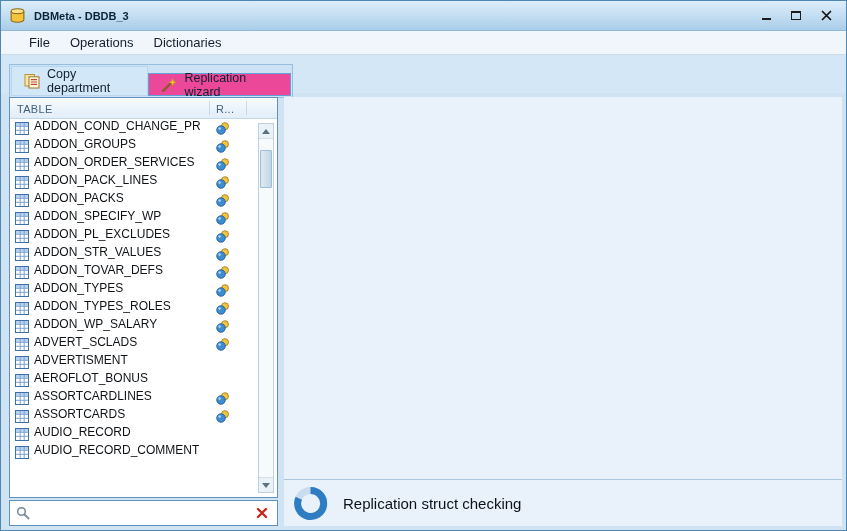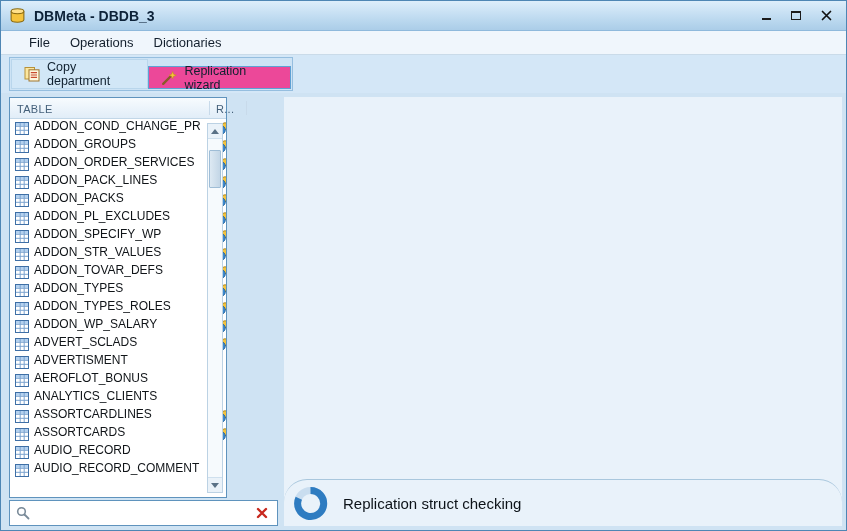--- a/index.html
+++ b/index.html
@@ -11,55 +11,55 @@
   }
 
   
   .titlebar {
     position:absolute; left:0; top:0; right:0; height:30px;
     background:linear-gradient(#ddeefb, #b9d7ee 70%, #abcde8);
     border-bottom:1px solid #8fb9dc;
     display:flex; align-items:center; padding:0 8px;
   }
   .app-icon { width:18px; height:17px; margin-right:7px; display:flex; align-items:center; }
-  .title-text { font-size:14px; font-weight:700; color:#0d2238; }
+  .title-text { font-size:11px; font-weight:700; color:#0d2238; }
   .win-controls { margin-left:auto; display:flex; align-items:center; gap:14px; padding-right:4px; }
   .win-btn { width:16px; height:16px; display:flex; align-items:center; justify-content:center; cursor:default; }
   .glyph-min { width:9px; height:2px; background:#1c1c1c; margin-top:6px; }
   .glyph-max { width:10px; height:9px; border:1px solid #1c1c1c; border-top:2px solid #1c1c1c; }
 
   
   .menubar {
     position:absolute; left:0; top:30px; right:0; height:24px;
     background:#f0f6fc; border-bottom:1px solid #cadbe9;
     display:flex; align-items:stretch; padding-left:18px;
   }
   .menu-item {
     display:flex; align-items:center; padding:0 10px;
     font-size:13px; color:#14202e; cursor:default;
   }
   .menu-item.accel::first-letter { text-decoration:underline; }
 
   
   .toolbar { position:absolute; left:0; top:54px; right:0; height:38px; background:#d4e7f7; }
   .toolbar-box {
-    position:absolute; left:8px; top:2px; height:34px; width:284px;
+    position:absolute; left:8px; top:9px; height:34px; width:284px;
     border:1px solid #95bedf; background:#cde3f5; display:flex; align-items:stretch; padding:1px;
   }
   .tool-btn {
     display:flex; align-items:center; gap:7px; padding:0 12px;
     font-size:12.5px; color:#10202f; border:1px solid transparent; cursor:default;
   }
   .tool-btn.first { background:#d2e7f7; border-color:#b9d6ec; }
   .tool-btn.checked { background:#ec4899; border-color:#5ea1d4;margin-top:7px; }
   .tool-icon { display:flex; align-items:center; }
 
   
   .grid {
-    position:absolute; left:8px; top:96px; width:218px; height:401px;
+    position:absolute; left:8px; top:96px; width:269px; height:401px;
     background:#ffffff; border:1px solid #5f93bd;
   }
   .grid-header {
     position:absolute; left:0; top:0; right:0; height:21px;
     background:linear-gradient(#f7fbfe, #e1edf8);
     border-bottom:1px solid #c2d7e8;
   }
   .col-h {
     position:absolute; top:0; height:21px; display:flex; align-items:center;
     font-size:11px; color:#44607a; letter-spacing:0.3px; cursor:default;
@@ -104,21 +104,21 @@
   .clear-btn { display:flex; align-items:center; justify-content:center; width:18px; height:18px; cursor:default; }
 
   
   .right-panel {
     position:absolute; left:283px; top:96px; width:558px; height:429px;
     background:#e9f2fa;
   }
   .status-strip {
     position:absolute; left:0; right:0; bottom:0; height:47px;
     border-top:1px solid #a9c7dd;
-    display:flex; align-items:center; padding-left:8px;border-radius:23px;
+    display:flex; align-items:center; padding-left:8px;
   }
   .spinner { display:flex; align-items:center; }
   .status-text { margin-left:14px; font-size:15px; color:#0c1218; }
 </style>
 </head>
 <body>
 
 <div class="window">
 
   <div class="titlebar">
@@ -284,60 +284,60 @@
   </div>
 
   <div class="row">
     <span class="tbl-icon">
       <svg width="14" height="13" viewBox="0 0 14 13">
         <rect x="0.5" y="0.5" width="13" height="12" fill="#ffffff" stroke="#3e6fa6"></rect>
         <rect x="1" y="1" width="12" height="2.8" fill="#b3d1f0"></rect>
         <path d="M1 4.3 H13 M1 8.3 H13 M5.2 1 V12 M9.2 1 V12" stroke="#7ba3cf" stroke-width="1" fill="none"></path>
       </svg>
     </span>
+    <span class="row-label">ADDON_SPECIFY_WP</span>
+    <span class="cell-rep">
+      <span style="display:flex;align-items:center;">
+        <svg width="14" height="13" viewBox="0 0 14 13">
+          <circle cx="9" cy="4.2" r="3.5" fill="#f3c33f" stroke="#9a7714" stroke-width="0.8"></circle>
+          <circle cx="5" cy="8" r="4.3" fill="#3e8bd0" stroke="#1c5a93" stroke-width="0.8"></circle>
+          <circle cx="3.6" cy="6.6" r="1.3" fill="#a8d4f2"></circle>
+        </svg>
+      </span>
+    </span>
+  </div>
+
+  <div class="row">
+    <span class="tbl-icon">
+      <svg width="14" height="13" viewBox="0 0 14 13">
+        <rect x="0.5" y="0.5" width="13" height="12" fill="#ffffff" stroke="#3e6fa6"></rect>
+        <rect x="1" y="1" width="12" height="2.8" fill="#b3d1f0"></rect>
+        <path d="M1 4.3 H13 M1 8.3 H13 M5.2 1 V12 M9.2 1 V12" stroke="#7ba3cf" stroke-width="1" fill="none"></path>
+      </svg>
+    </span>
     <span class="row-label">ADDON_PL_EXCLUDES</span>
     <span class="cell-rep">
       <span style="display:flex;align-items:center;">
         <svg width="14" height="13" viewBox="0 0 14 13">
           <circle cx="9" cy="4.2" r="3.5" fill="#f3c33f" stroke="#9a7714" stroke-width="0.8"></circle>
           <circle cx="5" cy="8" r="4.3" fill="#3e8bd0" stroke="#1c5a93" stroke-width="0.8"></circle>
           <circle cx="3.6" cy="6.6" r="1.3" fill="#a8d4f2"></circle>
         </svg>
       </span>
     </span>
   </div>
 
   <div class="row">
     <span class="tbl-icon">
       <svg width="14" height="13" viewBox="0 0 14 13">
         <rect x="0.5" y="0.5" width="13" height="12" fill="#ffffff" stroke="#3e6fa6"></rect>
         <rect x="1" y="1" width="12" height="2.8" fill="#b3d1f0"></rect>
         <path d="M1 4.3 H13 M1 8.3 H13 M5.2 1 V12 M9.2 1 V12" stroke="#7ba3cf" stroke-width="1" fill="none"></path>
       </svg>
     </span>
-    <span class="row-label">ADDON_SPECIFY_WP</span>
-    <span class="cell-rep">
-      <span style="display:flex;align-items:center;">
-        <svg width="14" height="13" viewBox="0 0 14 13">
-          <circle cx="9" cy="4.2" r="3.5" fill="#f3c33f" stroke="#9a7714" stroke-width="0.8"></circle>
-          <circle cx="5" cy="8" r="4.3" fill="#3e8bd0" stroke="#1c5a93" stroke-width="0.8"></circle>
-          <circle cx="3.6" cy="6.6" r="1.3" fill="#a8d4f2"></circle>
-        </svg>
-      </span>
-    </span>
-  </div>
-
-  <div class="row">
-    <span class="tbl-icon">
-      <svg width="14" height="13" viewBox="0 0 14 13">
-        <rect x="0.5" y="0.5" width="13" height="12" fill="#ffffff" stroke="#3e6fa6"></rect>
-        <rect x="1" y="1" width="12" height="2.8" fill="#b3d1f0"></rect>
-        <path d="M1 4.3 H13 M1 8.3 H13 M5.2 1 V12 M9.2 1 V12" stroke="#7ba3cf" stroke-width="1" fill="none"></path>
-      </svg>
-    </span>
     <span class="row-label">ADDON_STR_VALUES</span>
     <span class="cell-rep">
       <span style="display:flex;align-items:center;">
         <svg width="14" height="13" viewBox="0 0 14 13">
           <circle cx="9" cy="4.2" r="3.5" fill="#f3c33f" stroke="#9a7714" stroke-width="0.8"></circle>
           <circle cx="5" cy="8" r="4.3" fill="#3e8bd0" stroke="#1c5a93" stroke-width="0.8"></circle>
           <circle cx="3.6" cy="6.6" r="1.3" fill="#a8d4f2"></circle>
         </svg>
       </span>
     </span>
@@ -476,39 +476,20 @@
       <span style="display: flex; align-items: center; visibility: hidden;">
         <svg width="14" height="13" viewBox="0 0 14 13">
           <circle cx="9" cy="4.2" r="3.5" fill="#f3c33f" stroke="#9a7714" stroke-width="0.8"></circle>
           <circle cx="5" cy="8" r="4.3" fill="#3e8bd0" stroke="#1c5a93" stroke-width="0.8"></circle>
           <circle cx="3.6" cy="6.6" r="1.3" fill="#a8d4f2"></circle>
         </svg>
       </span>
     </span>
   </div>
 
-  <div class="row">
-    <span class="tbl-icon">
-      <svg width="14" height="13" viewBox="0 0 14 13">
-        <rect x="0.5" y="0.5" width="13" height="12" fill="#ffffff" stroke="#3e6fa6"></rect>
-        <rect x="1" y="1" width="12" height="2.8" fill="#b3d1f0"></rect>
-        <path d="M1 4.3 H13 M1 8.3 H13 M5.2 1 V12 M9.2 1 V12" stroke="#7ba3cf" stroke-width="1" fill="none"></path>
-      </svg>
-    </span>
-    <span class="row-label">ANALYTICS_CLIENTS</span>
-    <span class="cell-rep">
-      <span style="display: flex; align-items: center; visibility: hidden;">
-        <svg width="14" height="13" viewBox="0 0 14 13">
-          <circle cx="9" cy="4.2" r="3.5" fill="#f3c33f" stroke="#9a7714" stroke-width="0.8"></circle>
-          <circle cx="5" cy="8" r="4.3" fill="#3e8bd0" stroke="#1c5a93" stroke-width="0.8"></circle>
-          <circle cx="3.6" cy="6.6" r="1.3" fill="#a8d4f2"></circle>
-        </svg>
-      </span>
-    </span>
-  </div>
 
   <div class="row">
     <span class="tbl-icon">
       <svg width="14" height="13" viewBox="0 0 14 13">
         <rect x="0.5" y="0.5" width="13" height="12" fill="#ffffff" stroke="#3e6fa6"></rect>
         <rect x="1" y="1" width="12" height="2.8" fill="#b3d1f0"></rect>
         <path d="M1 4.3 H13 M1 8.3 H13 M5.2 1 V12 M9.2 1 V12" stroke="#7ba3cf" stroke-width="1" fill="none"></path>
       </svg>
     </span>
     <span class="row-label">ASSORTCARDLINES</span>

